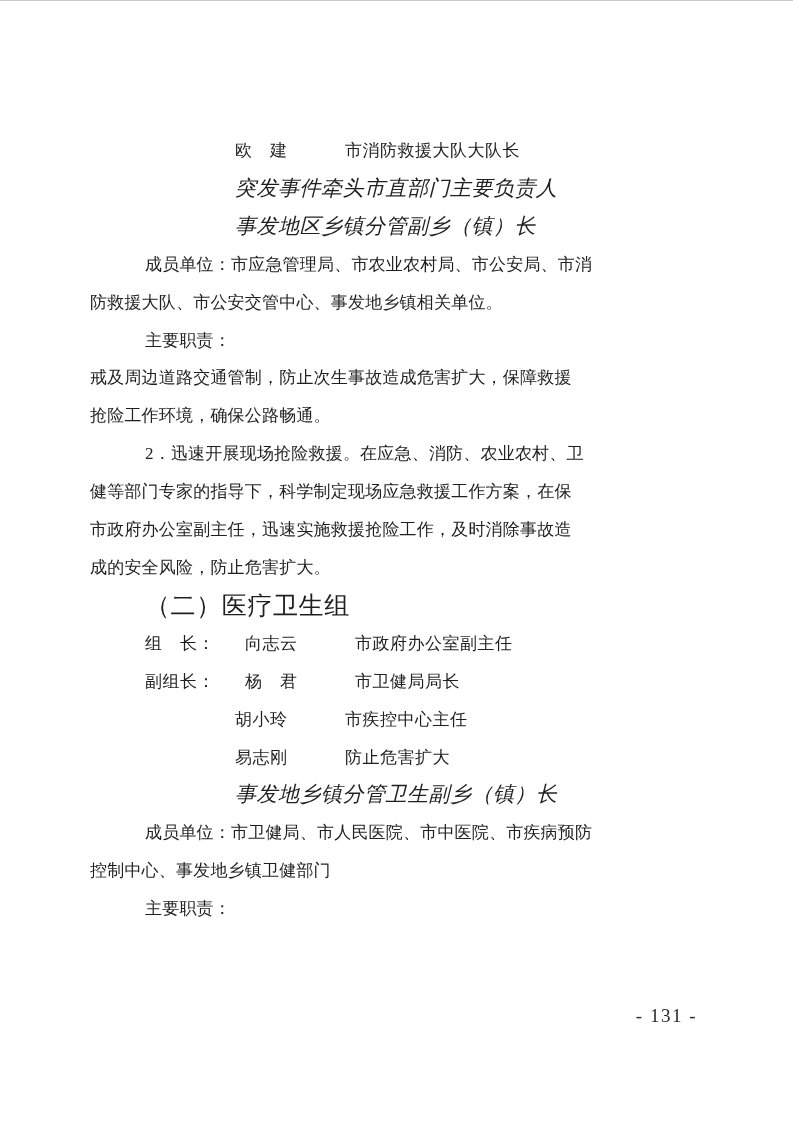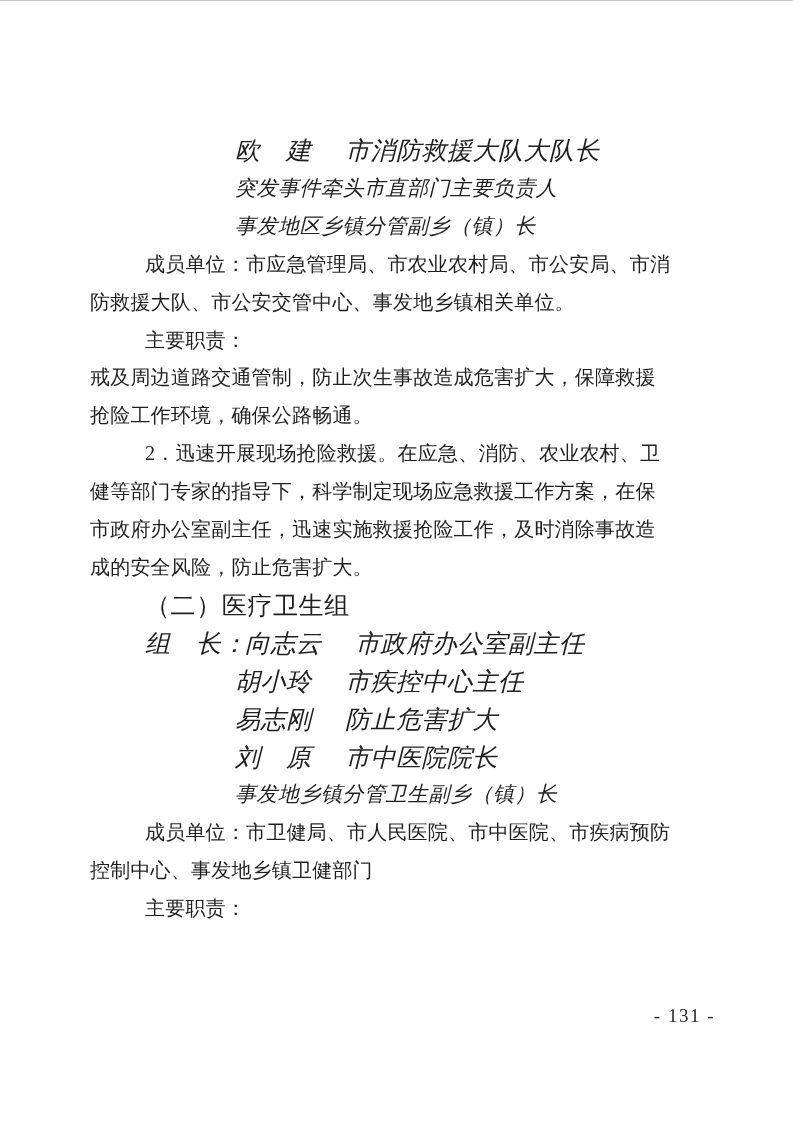--- a/index.html
+++ b/index.html
@@ -12,49 +12,48 @@
     background: #ffffff;
     color: #1f1f1f;
     font-family: "Liberation Serif", "DejaVu Serif", serif;
     border-top: 1px solid #c9c9c9;
     overflow: hidden;
   }
   .doc-body { padding: 131px 60px 0 90px; }
   .line {
     line-height: 37.9px;
     white-space: nowrap;
-    font-size: 20px;
+    font-size: 17px;
     letter-spacing: 0.2px;
   }
   .indent { padding-left: 55px; }
   .heading {
     padding-left: 55px;
     font-size: 25px;
     letter-spacing: 0.6px;
     font-weight: 400;
   }
   .roster {
     padding-left: 55px;
-    font-size: 25px;
+    font-size: 17px;
     letter-spacing: 0.5px;
-    font-style: italic;
   }
   .roster-cont {
     padding-left: 145px;
     font-size: 21px;
     letter-spacing: 0.5px;
     font-style: italic;
   }
   .roster .label { display: inline-block; width: 100px; vertical-align: bottom; }
   .roster .label.empty { width: 90px; }
   .roster .name { display: inline-block; width: 110px; vertical-align: bottom; }
   .footer {
     position: absolute;
     top: 1004px;
-    right: 78px;
+    right: 96px;
     font-size: 19px;
     letter-spacing: 1.5px;
     color: #2a2a2a;
   }
 </style>
 </head>
 <body>
 
 <div class="page">
   <div class="doc-body">
@@ -65,23 +64,23 @@
       <div class="line flush">防救援大队、市公安交管中心、事发地乡镇相关单位。</div>
       <div class="line indent">主要职责：</div>
       <div class="line flush">戒及周边道路交通管制，防止次生事故造成危害扩大，保障救援</div>
       <div class="line flush">抢险工作环境，确保公路畅通。</div>
       <div class="line indent">2．迅速开展现场抢险救援。在应急、消防、农业农村、卫</div>
       <div class="line flush">健等部门专家的指导下，科学制定现场应急救援工作方案，在保</div>
       <div class="line flush">市政府办公室副主任，迅速实施救援抢险工作，及时消除事故造</div>
       <div class="line flush">成的安全风险，防止危害扩大。</div>
       <div class="line heading">（二）医疗卫生组</div>
       <div class="line roster"><span class="label">组　长：</span><span class="name">向志云</span><span class="title">市政府办公室副主任</span></div>
+      <div class="line roster"><span class="label">副组长：</span><span class="name">杨　君</span><span class="title">市卫健局局长</span></div>
       <div class="line roster"><span class="label empty"></span><span class="name">胡小玲</span><span class="title">市疾控中心主任</span></div>
       <div class="line roster"><span class="label empty"></span><span class="name">易志刚</span><span class="title">防止危害扩大</span></div>
-      <div class="line roster"><span class="label empty"></span><span class="name">刘　原</span><span class="title">市中医院院长</span></div>
       <div class="line roster-cont">事发地乡镇分管卫生副乡（镇）长</div>
       <div class="line indent">成员单位：市卫健局、市人民医院、市中医院、市疾病预防</div>
       <div class="line flush">控制中心、事发地乡镇卫健部门</div>
       <div class="line indent">主要职责：</div>
     </div>
   <div class="footer">
     <span>- 131 -</span>
   </div>
 </div>
 

